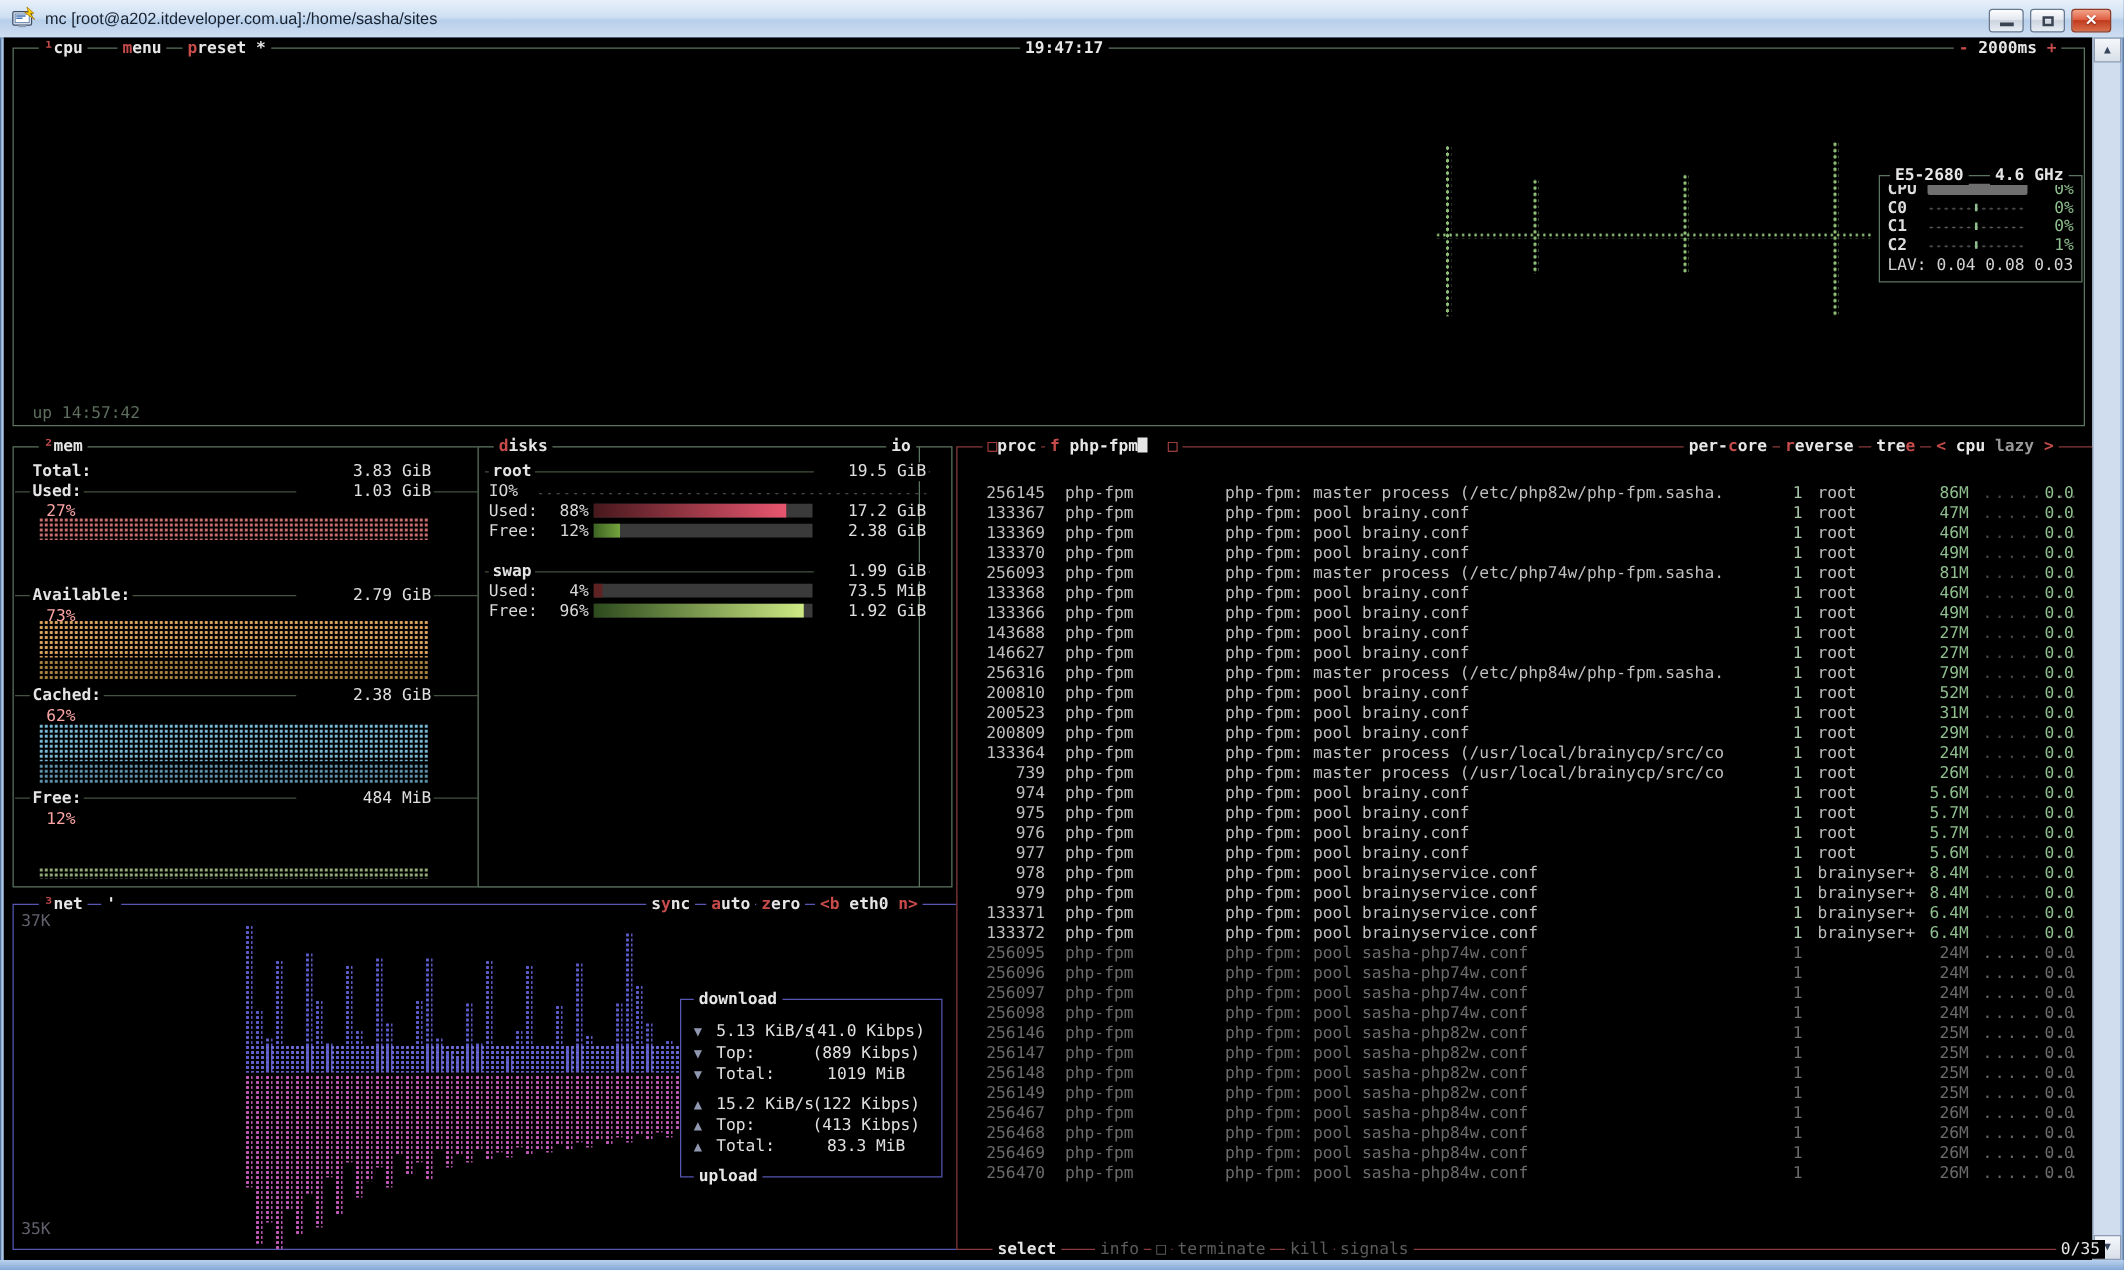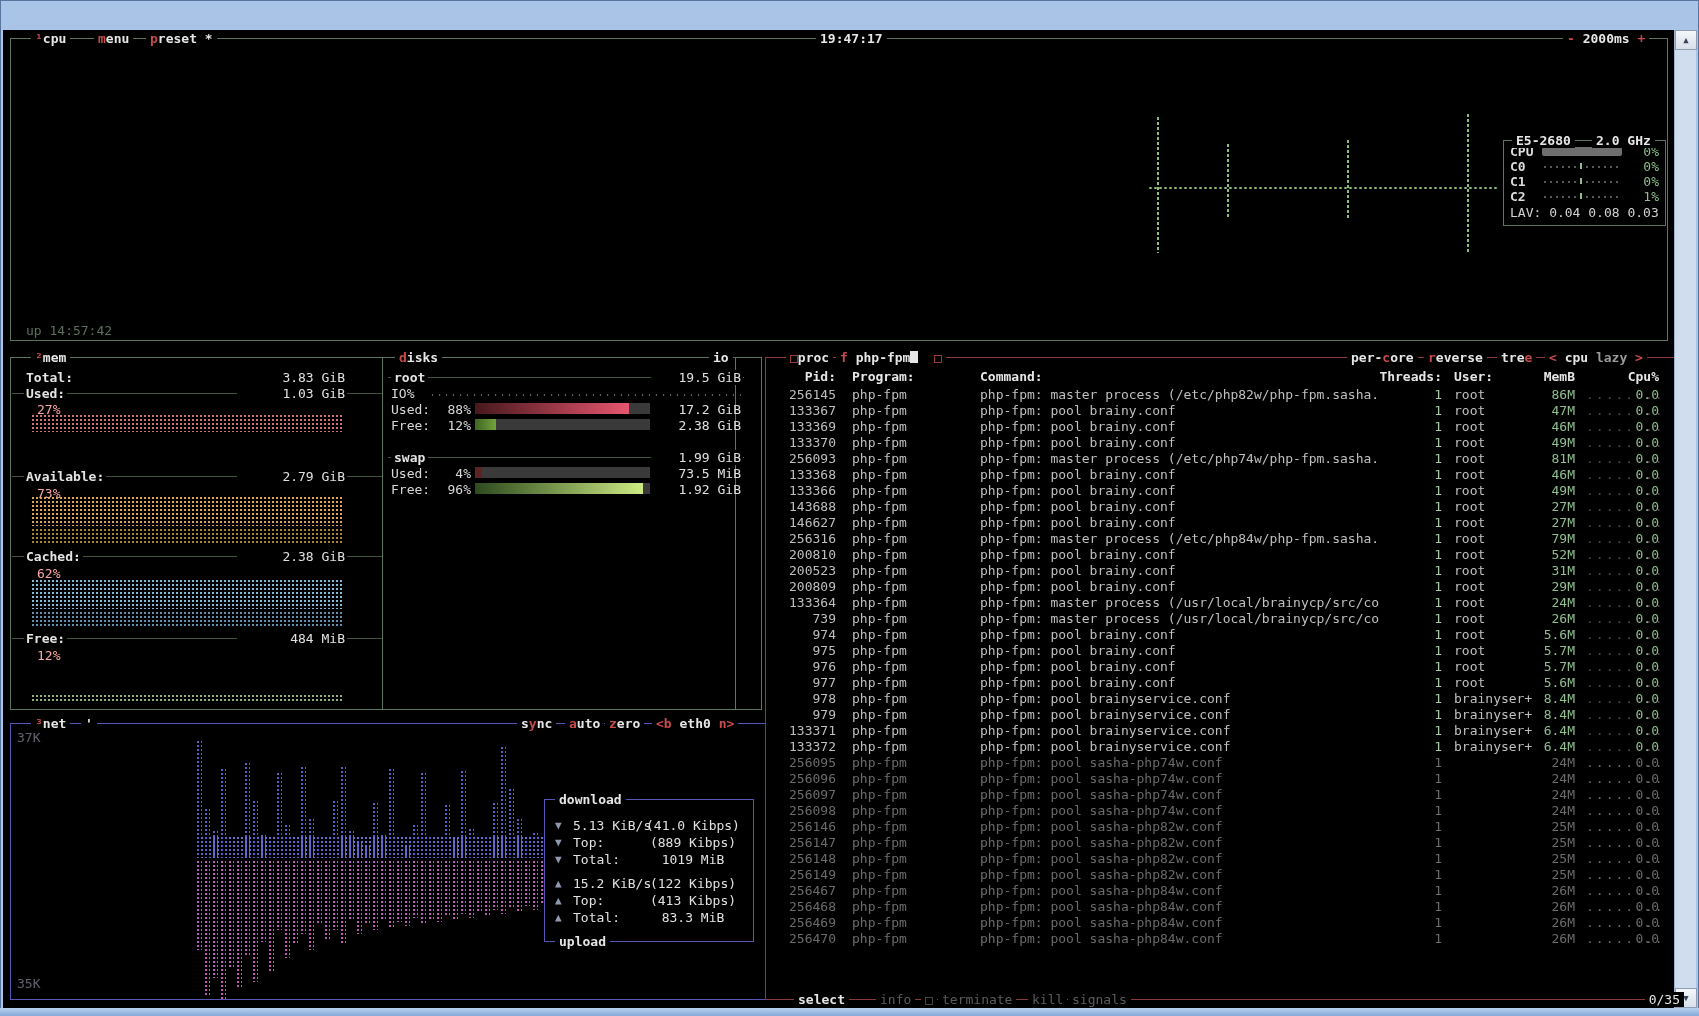--- a/index.html
+++ b/index.html
@@ -92,39 +92,59 @@
   .sbtn{position:absolute;left:0;width:22px;height:20px;box-sizing:border-box;border:1px solid #8e9db2;
     background:linear-gradient(#f5f7fa,#d8dfe9);color:#38445a;font-size:9px;text-align:center;line-height:18px;}
   .sb-up{top:0;} .sb-dn{bottom:0;}
   .bstrip{position:absolute;left:0;top:1008px;width:1699px;height:8px;background:linear-gradient(#b9d1ee,#85a8d7);}
 </style>
 </head>
 <body>
 
 <div class="window">
 
+  <div class="titlebar">
+    <svg class="title-icon" viewBox="0 0 16 16">
+      <rect x="1" y="3.5" width="12" height="8.5" rx="1" fill="#dfe8f2" stroke="#3c4c66" stroke-width="0.8"></rect>
+      <rect x="2.5" y="5" width="9" height="5.5" fill="#ffffff" stroke="#5c7ca6" stroke-width="0.6"></rect>
+      <rect x="3.2" y="5.8" width="6" height="0.9" fill="#3a6bb0"></rect>
+      <rect x="3.2" y="7.2" width="4" height="0.9" fill="#3a6bb0"></rect>
+      <rect x="4.5" y="12" width="5" height="1.4" fill="#8d9cb2"></rect>
+      <polygon points="10,0.5 14.5,4.5 12,4.5 15,8.5 8.5,3.8 11,3.8" fill="#ffd400" stroke="#a87400" stroke-width="0.5"></polygon>
+    </svg>
+    <span class="title-text">mc [root@a202.itdeveloper.com.ua]:/home/sasha/sites</span>
+    <div class="tbtn min">
+        <div class="glyph-min"></div>
+      </div>
+    <div class="tbtn max">
+        <div class="glyph-max"></div>
+      </div>
+    <div class="tbtn close">
+        <div class="glyph-close">✕</div>
+      </div>
+  </div>
 
   <div class="terminal">
 
     <div class="box cpu-box" style="left:7px;top:8px;width:1658px;height:303px;">
       <span class="blabel" style="left:20px"><span class="hk">¹</span><span>cpu</span></span>
       <span class="blabel" style="left:83px"><span class="hk">m</span><span>enu</span></span>
       <span class="blabel" style="left:135px"><span class="hk">p</span><span>reset</span> <span>*</span></span>
       <span class="cpu-time">19:47:17</span>
       <span class="blabel interval"><span class="hk">-</span> <span>2000ms</span> <span class="hk">+</span></span>
 
       <div class="hline dotpat" style="left:1137px;top:147px;width:351px;"></div>
       <div class="vsp dotpat" style="left:1145px;top:77px;height:137px;"></div>
       <div class="vsp dotpat" style="left:1215px;top:104px;height:76px;"></div>
       <div class="vsp dotpat" style="left:1335px;top:100px;height:80px;"></div>
       <div class="vsp dotpat" style="left:1455px;top:74px;height:140px;"></div>
 
       <div class="box meter-box">
         <span class="blabel" style="left:8px">E5-2680</span>
-        <span class="blabel" style="left:88px">2.0 GHz</span>
+        <span class="blabel" style="left:88px">4.6 GHz</span>
         <div id="cpu-meter-rows">
             <div class="mrow" style="top: 3px;">
               <span class="mlabel">CPU</span>
               <div class="mbar"></div>
               <span class="mval">0%</span>
             </div>
             <div class="mrow" style="top: 18px;">
               <span class="mlabel">C0</span>
               <div class="cmeterdots dotpat"></div>
               <div class="mtick"></div>
@@ -366,29 +386,20 @@
     </div>
 
     <div class="box proc-box" style="left:762px;top:327px;width:924px;height:643px;">
       <span class="blabel" style="left:20px"><span class="hk">□</span><span>proc</span></span>
       <span class="blabel" style="left:70px"><span class="hk">f</span> <span>php-fpm</span><span style="display:inline-block;width:8px;height:12px;background:#e6e6e6;vertical-align:-1px;"></span>  <span class="hk">□</span></span>
       <span class="blabel" style="left:581px"><span>per-</span><span class="hk">c</span><span>ore</span></span>
       <span class="blabel" style="left:658px"><span class="hk">r</span><span>everse</span></span>
       <span class="blabel" style="left:731px"><span>tre</span><span class="hk">e</span></span>
       <span class="blabel" style="left:779px"><span class="hk">&lt;</span> <span>cpu</span> <span class="dim-t">lazy</span> <span class="hk">&gt;</span></span>
 
-      <div class="phead">
-        <span class="c-pid">Pid:</span>
-        <span class="c-prog">Program:</span>
-        <span class="c-cmd">Command:</span>
-        <span class="c-th">Threads:</span>
-        <span class="c-user">User:</span>
-        <span class="c-mem">MemB</span>
-        <span class="c-cpu">Cpu%</span>
-      </div>
 
       <div id="proc-rows">
           <div class="prow" style="top: 29px;">
             <span class="c-pid">256145</span>
             <span class="c-prog">php-fpm</span>
             <span class="c-cmd">php-fpm: master process (/etc/php82w/php-fpm.sasha.</span>
             <span class="c-th">1</span>
             <span class="c-user">root</span>
             <span class="c-mem">86M</span>
             <span class="c-dots">........</span>

